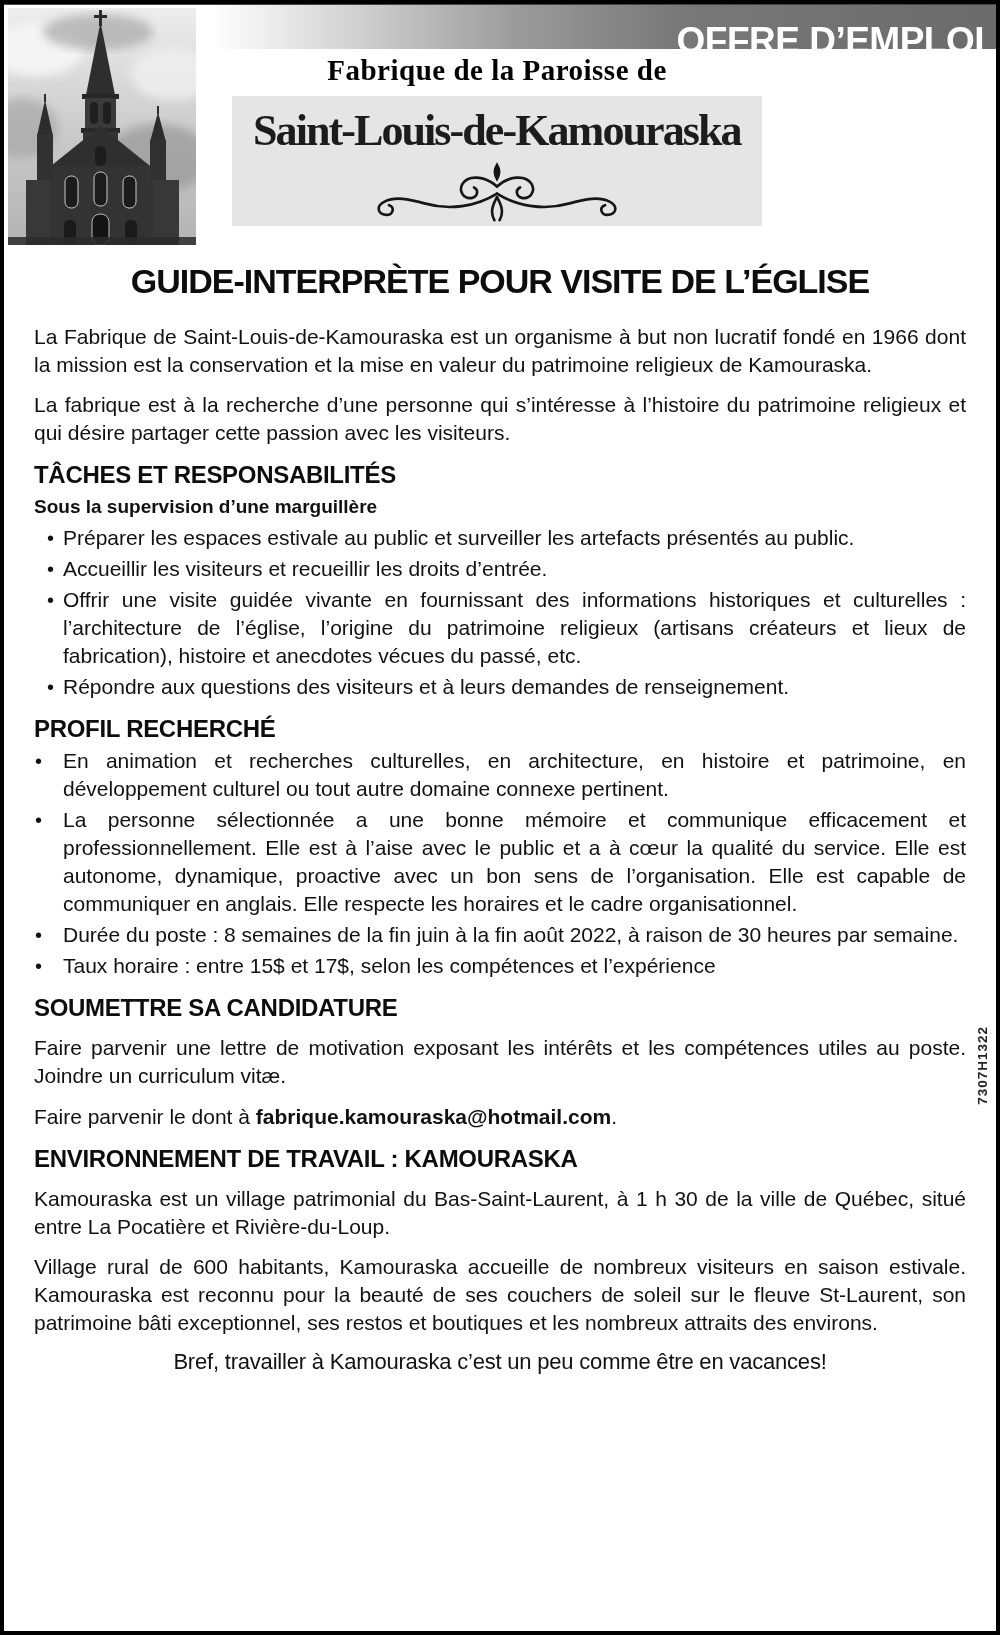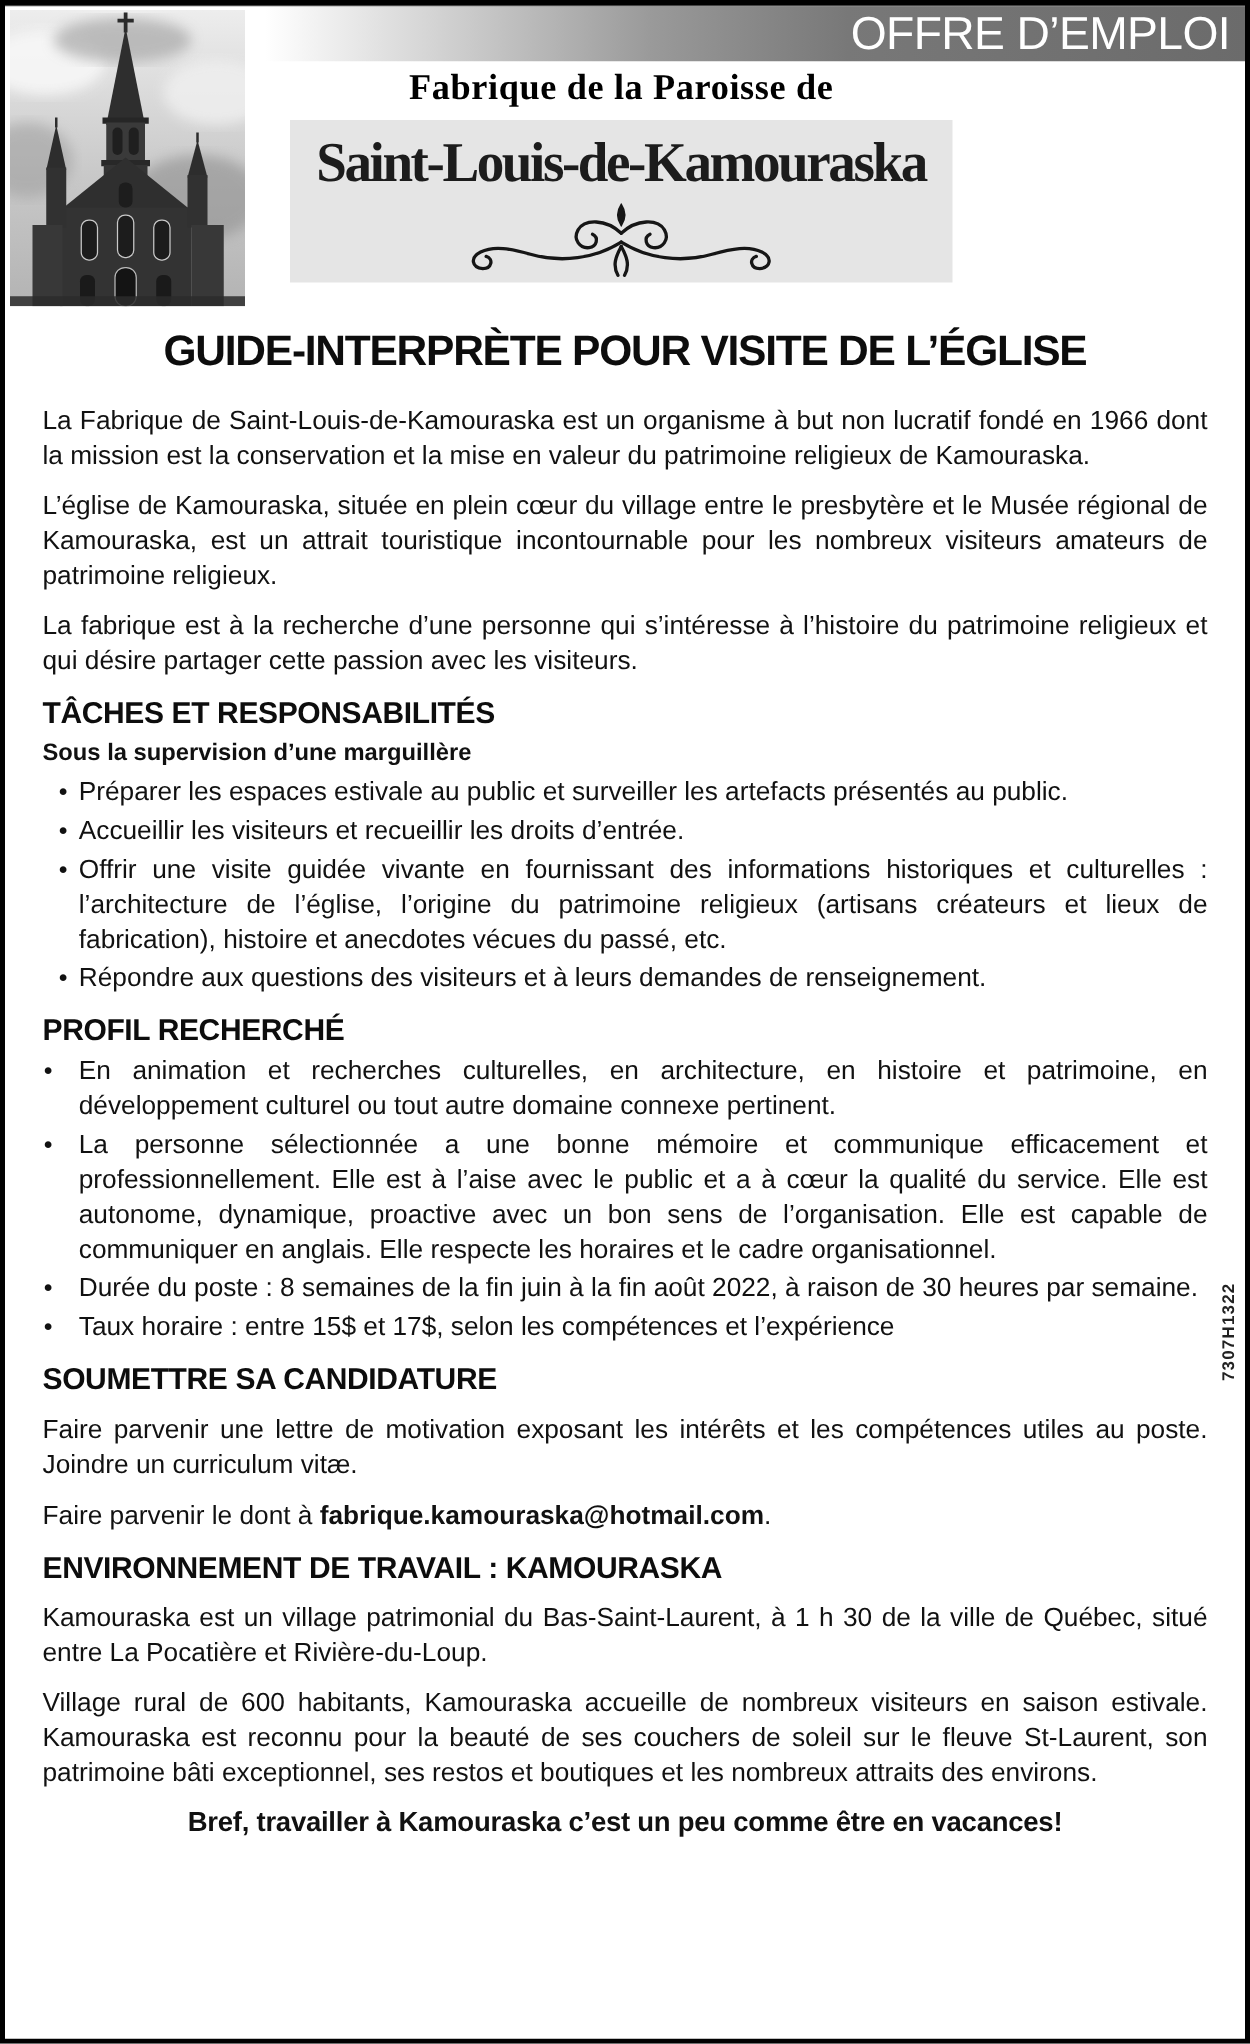--- a/index.html
+++ b/index.html
@@ -9,22 +9,22 @@
     font-family:"Liberation Sans", sans-serif; color:#111;
   }
   
   .header { position:relative; height:246px; }
   .banner {
     position:absolute; top:0; left:0; right:0; height:44px;
     background:linear-gradient(to right,#ffffff 0%,#ffffff 21%,#cfcfcf 36%,#9a9a9a 52%,#787878 68%,#6b6b6b 100%);
     border-top:1px solid #444;
   }
   .banner-label {
-    position:absolute; top:1px; right:12px;
-    font-size:37px; font-weight:normal; color:#fff; letter-spacing:-0.5px; white-space:nowrap;
+    position:absolute; top:15px; right:12px;
+    font-size:37px; font-weight:bold; color:#fff; letter-spacing:-0.5px; white-space:nowrap;
   }
   .photo { position:absolute; left:4px; top:4px; width:188px; height:237px; }
   .photo svg { display:block; width:100%; height:100%; }
   .masthead { position:absolute; left:228px; top:50px; width:530px; text-align:center; }
   .org-line {
     font-family:"Liberation Serif", serif; font-weight:bold; font-size:29px;
     color:#000000; letter-spacing:0.5px;
   }
   .name-box { margin-top:9px; background:#e5e5e5; padding:8px 0 4px; }
   .parish-name {
@@ -46,21 +46,21 @@
   .li { display:flex; margin:0 0 3px; }
   .list-tight .li { padding-left:13px; }
   .list-tight .bullet { flex:0 0 16px; }
   .list-wide .li { padding-left:1px; }
   .list-wide .bullet { flex:0 0 28px; }
   .bullet { font-size:20px; }
   .btext { flex:1; text-align:justify; }
   .contact-line { margin:13px 0 11px; }
   .contact-line b { font-weight:bold; }
   .closing {
-    text-align:center; font-weight:bold; font-size:22px; margin-top:9px; letter-spacing:-0.2px;
+    text-align:center; font-weight:normal; font-size:22px; margin-top:9px; letter-spacing:-0.2px;
   }
   
   .ad-id {
     position:absolute; top:1022px; right:6px;
     writing-mode:vertical-rl; transform:rotate(180deg);
     font-size:13.5px; font-weight:bold; letter-spacing:1px; color:#222;
   }
 </style>
 </head>
 <body>
@@ -147,21 +147,20 @@
         </svg>
       </div>
     </div>
   </div>
 
   <div class="job-title">GUIDE-INTERPRÈTE POUR VISITE DE L’ÉGLISE</div>
 
   <div class="bodytext">
 
     <p class="para">La Fabrique de Saint-Louis-de-Kamouraska est un organisme à but non lucratif fondé en 1966 dont la mission est la conservation et la mise en valeur du patrimoine religieux de Kamouraska.</p>
-    <p class="para">L’église de Kamouraska, située en plein cœur du village entre le presbytère et le Musée régional de Kamouraska, est un attrait touristique incontournable pour les nombreux visiteurs amateurs de patrimoine religieux.</p>
     <p class="para">La fabrique est à la recherche d’une personne qui s’intéresse à l’histoire du patrimoine religieux et qui désire partager cette passion avec les visiteurs.</p>
 
     <div class="sec-h">TÂCHES ET RESPONSABILITÉS</div>
     <div class="sub-h">Sous la supervision d’une marguillère</div>
     <div class="list-tight">
       <div class="li">
         <span class="bullet">•</span>
         <span class="btext">Préparer les espaces estivale au public et surveiller les artefacts présentés au public.</span>
       </div>
       <div class="li">

